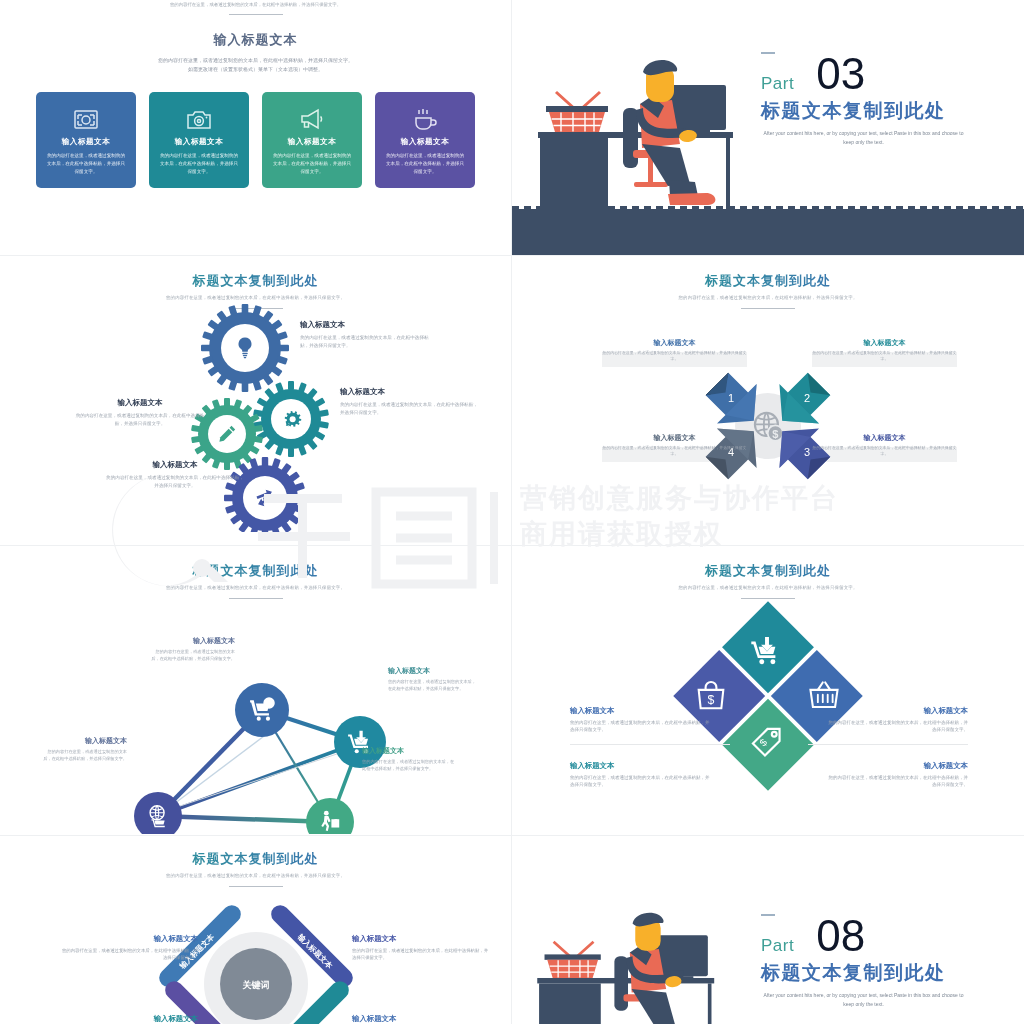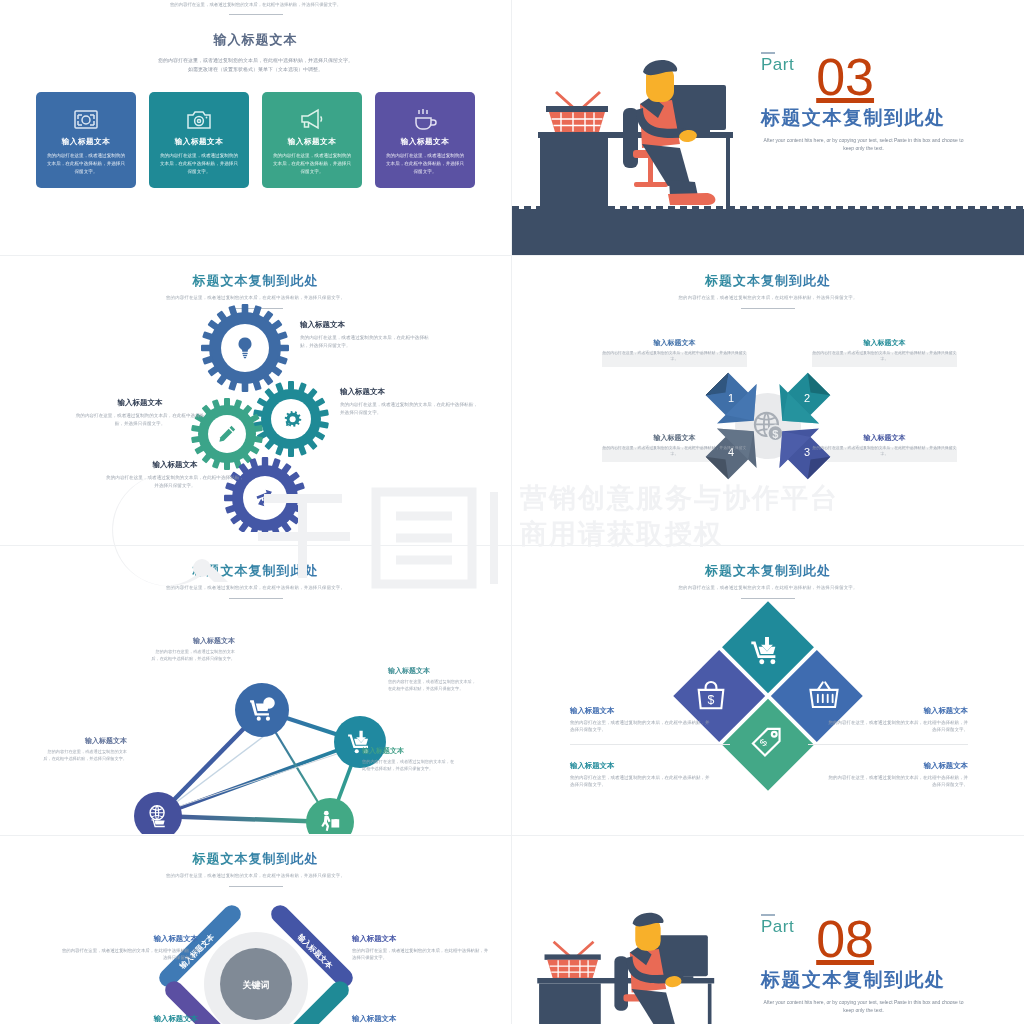--- a/index.html
+++ b/index.html
@@ -50,23 +50,23 @@
   .card .ct{font-size:7.6px;font-weight:bold;letter-spacing:.5px;margin-top:1px;}
   .card .cp{font-size:4.6px;line-height:1.7;text-align:center;margin-top:5px;opacity:.92;}
 
   
   .cover{position:absolute;inset:0;}
   .cover .floor{position:absolute;left:0;right:0;bottom:0;height:46px;background:#3d4e66;}
   .cover .dash{position:absolute;left:0;right:0;bottom:46px;height:3px;
     background:repeating-linear-gradient(90deg,#3d4e66 0 7px,transparent 7px 12px);}
   .cover .txt{position:absolute;right:28px;top:52px;width:235px;}
   .cover .dashline{width:14px;height:2px;background:#9fb2c4;margin-bottom:2px;}
-  .cover .partrow{display:flex;gap:22px;}
+  .cover .partrow{display:flex;align-items:flex-end;gap:22px;}
   .cover .part{font-size:17px;color:#3f9f96;font-weight:normal;letter-spacing:.5px;line-height:1;}
-  .cover .num{font-size:52px;color:#c2410c;font-weight:normal;line-height:.82;text-decoration:underline;}
+  .cover .num{font-size:44px;color:#0f172a;font-weight:normal;line-height:.82;}
   .cover .ctitle{font-size:19px;font-weight:bold;color:#3f6fb0;letter-spacing:1.5px;margin-top:6px;}
   .cover .cen{font-size:5px;color:#7d8794;line-height:1.7;margin-top:5px;text-align:center;width:205px;}
 
   
   .scene{position:absolute;left:18px;bottom:46px;}
   .g-t{position:absolute;}
 
   
   .ar-box{position:absolute;}
   .ar-bar{background:#f0f1f2;height:15px;}

